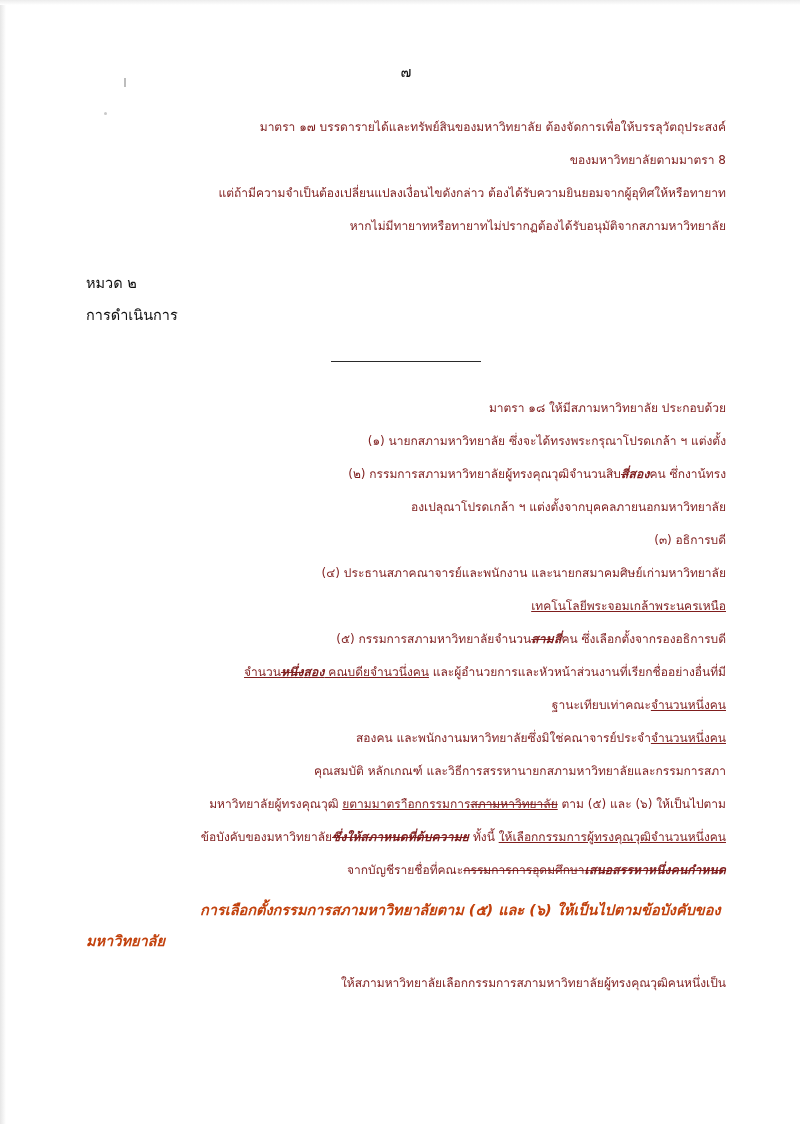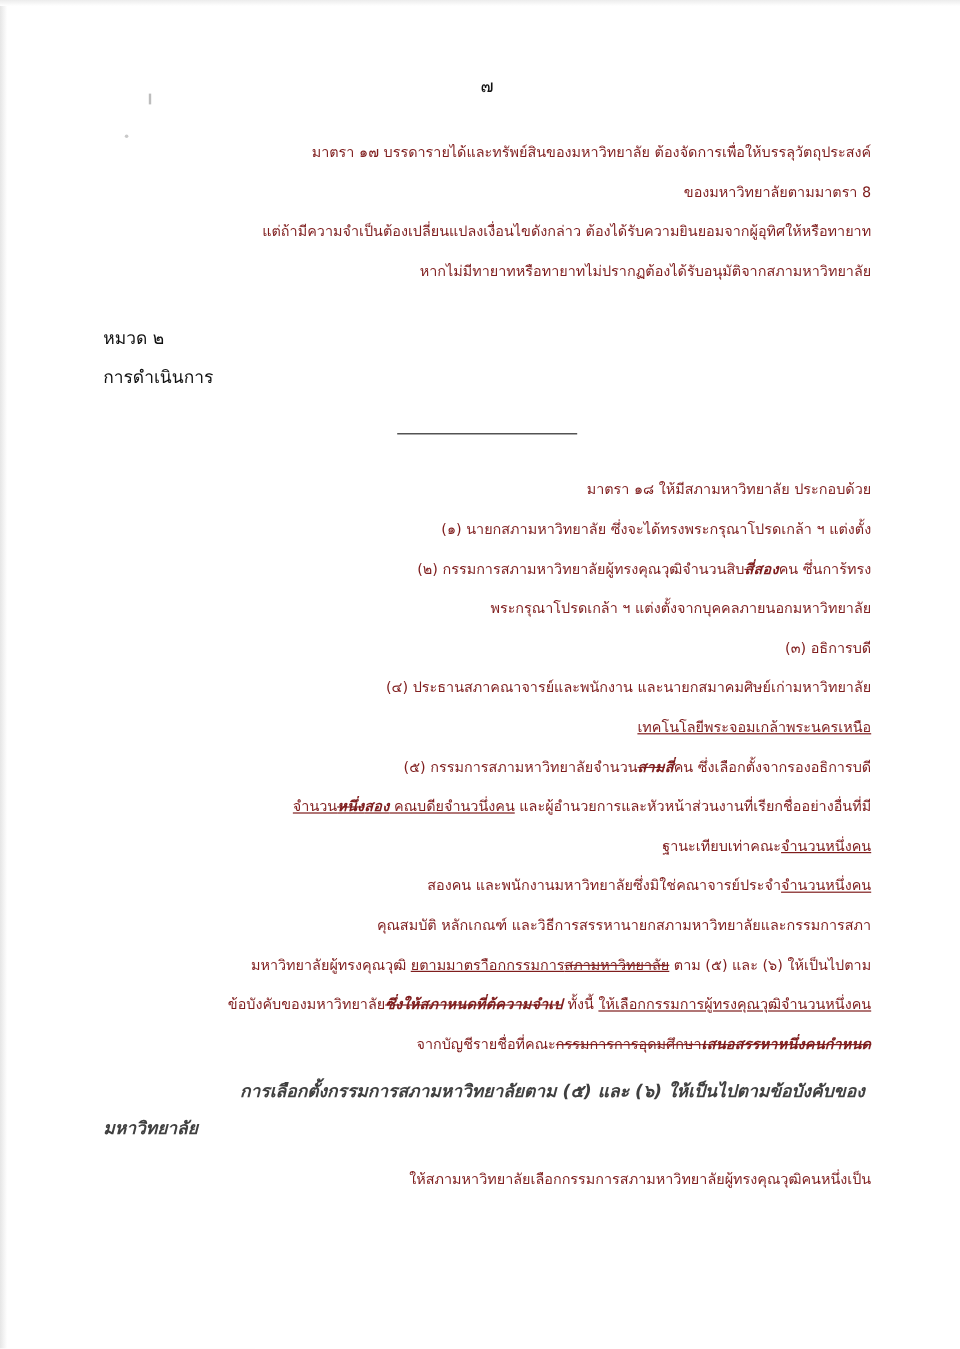--- a/index.html
+++ b/index.html
@@ -71,21 +71,21 @@
   .ital {
     font-style: italic;
     font-weight: 600;
     letter-spacing: 0.2px;
   }
   .ital-line {
     font-style: italic;
     font-weight: 600;
     font-size: 14.5px;
     line-height: 31px;
-    color: #404040;
+    color: #c2410c;
   }
   .speck {
     position: absolute;
     width: 2px;
     height: 9px;
     background: #bdbdbd;
   }
   .speck2 {
     position: absolute;
     width: 3px;
@@ -144,24 +144,24 @@
 
       <p class="para indent">
         <span>มาตรา ๑๘  ให้มีสภามหาวิทยาลัย ประกอบด้วย</span>
       </p>
 
       <p class="para indent">
         <span>(๑) นายกสภามหาวิทยาลัย ซึ่งจะได้ทรงพระกรุณาโปรดเกล้า ฯ แต่งตั้ง</span>
       </p>
 
       <p class="para indent">
-        <span>(๒) กรรมการสภามหาวิทยาลัยผู้ทรงคุณวุฒิจำนวนสิบ</span><span class="ital" style="text-decoration:line-through">สี่</span><span class="ital">สอง</span><span>คน ซึ่นการ้ทรง</span>
-      </p>
-      <p class="para">
-        <span>พระกรุณาโปรดเกล้า ฯ แต่งตั้งจากบุคคลภายนอกมหาวิทยาลัย</span>
+        <span>(๒) กรรมการสภามหาวิทยาลัยผู้ทรงคุณวุฒิจำนวนสิบ</span><span class="ital" style="text-decoration:line-through">สี่</span><span class="ital">สอง</span><span>คน ซึ่กงาน้ทรง</span>
+      </p>
+      <p class="para">
+        <span>องเปลุณาโปรดเกล้า ฯ แต่งตั้งจากบุคคลภายนอกมหาวิทยาลัย</span>
       </p>
 
       <p class="para indent">
         <span>(๓) อธิการบดี</span>
       </p>
 
       <p class="para indent">
         <span>(๔) ประธานสภาคณาจารย์และพนักงาน และนายกสมาคมศิษย์เก่ามหาวิทยาลัย</span>
       </p>
       <p class="para">
@@ -182,21 +182,21 @@
         <span>สองคน และพนักงานมหาวิทยาลัยซึ่งมิใช่คณาจารย์ประจำ</span><span class="u">จำนวนหนึ่งคน</span>
       </p>
 
       <p class="para indent">
         <span>คุณสมบัติ หลักเกณฑ์ และวิธีการสรรหานายกสภามหาวิทยาลัยและกรรมการสภา</span>
       </p>
       <p class="para">
         <span>มหาวิทยาลัยผู้ทรงคุณวุฒิ </span><span class="u">ยตามมาตราือกกรรมการ</span><span class="u" style="text-decoration:line-through underline">สภามหาวิทยาลัย</span><span> ตาม (๕) และ (๖) ให้เป็นไปตาม</span>
       </p>
       <p class="para">
-        <span>ข้อบังคับของมหาวิทยาลัย</span><span class="ital" style="text-decoration:line-through">ซึ่งให้สภาหนดที่ต้ความจำเป</span><span> ทั้งนี้ </span><span class="u">ให้เลือกกรรมการผู้ทรงคุณวุฒิจำนวนหนึ่งคน</span>
+        <span>ข้อบังคับของมหาวิทยาลัย</span><span class="ital" style="text-decoration:line-through">ซึ่งให้สภาหนดที่ต้บความย</span><span> ทั้งนี้ </span><span class="u">ให้เลือกกรรมการผู้ทรงคุณวุฒิจำนวนหนึ่งคน</span>
       </p>
       <p class="para">
         <span>จากบัญชีรายชื่อที่คณะ</span><span style="text-decoration:line-through">กรรมการการอุดมศึกษา</span><span class="ital" style="text-decoration:line-through">เสนอสรรหาหนึ่งคนกำหนด</span>
       </p>
 
       <div style="height:8px"></div>
 
       <div class="ital-line" style="padding-left:114px">การเลือกตั้งกรรมการสภามหาวิทยาลัยตาม (๕) และ (๖) ให้เป็นไปตามข้อบังคับของ</div>
       <div class="ital-line">มหาวิทยาลัย</div>
 

